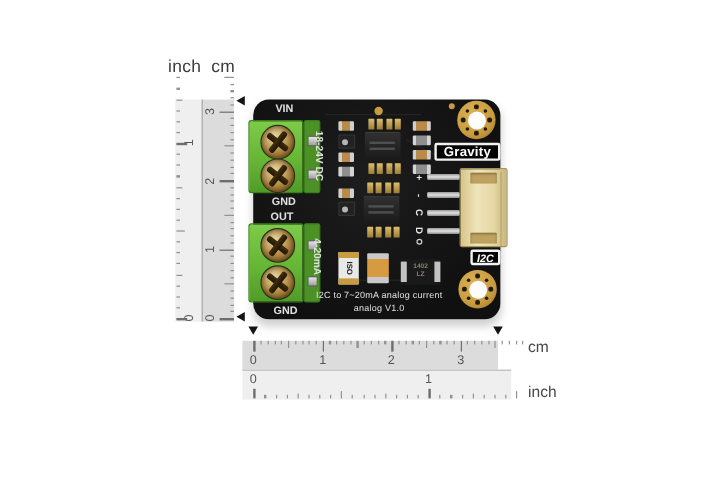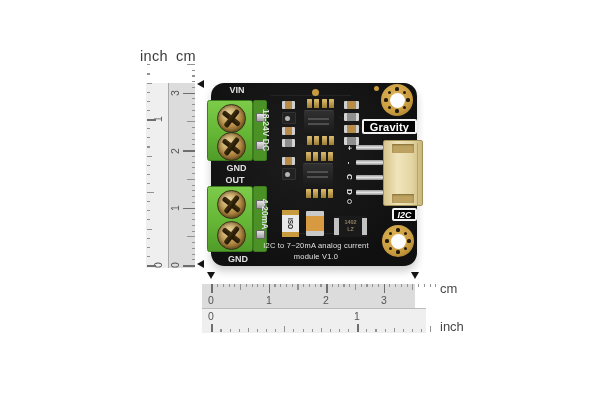--- a/index.html
+++ b/index.html
@@ -373,15 +373,15 @@
     <div class="pin" style="top:77px;"></div>
     <div class="pin" style="top:91.5px;"></div>
     <div class="pin" style="top:106.5px;"></div>
     <span class="pin-label" style="top:59.5px;">+</span>
     <span class="pin-label" style="top:74.5px;">-</span>
     <span class="pin-label" style="top:89px;">C</span>
     <span class="pin-label" style="top:104px;">D</span>
     <div class="pin-mark"></div>
 
     <span class="silk" style="left:18px;top:158px;width:174px;font-size:7.5px;font-weight:normal;letter-spacing:.2px;">I2C to 7~20mA analog current</span>
-    <span class="silk" style="left:18px;top:168.5px;width:174px;font-size:7.5px;font-weight:normal;letter-spacing:.2px;">module V1.0</span>
+    <span class="silk" style="left:18px;top:168.5px;width:174px;font-size:7.5px;font-weight:normal;letter-spacing:.2px;">analog V1.0</span>
   </div>
 </div>
 
 </body></html>

